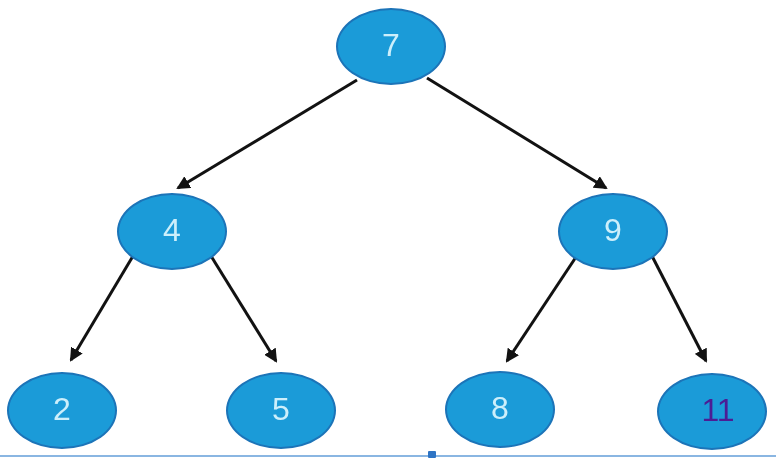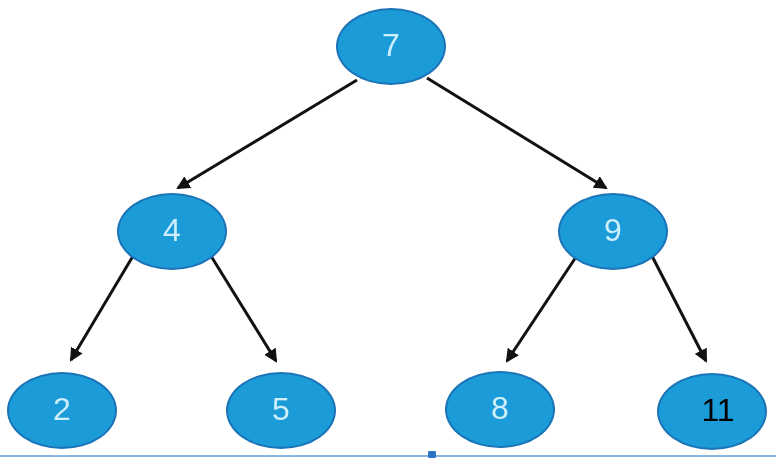--- a/index.html
+++ b/index.html
@@ -89,20 +89,20 @@
       <div class="tree-node" style="width: 110px; height: 77px; left: 7px; top: 371.5px; background: rgb(27, 155, 216); border-color: rgb(28, 116, 184);">
         <span class="node-label" style="color: rgb(205, 239, 251);">2</span>
       </div>
       <div class="tree-node" style="width: 110px; height: 77px; left: 226px; top: 371.5px; background: rgb(27, 155, 216); border-color: rgb(28, 116, 184);">
         <span class="node-label" style="color: rgb(205, 239, 251);">5</span>
       </div>
       <div class="tree-node" style="width: 110px; height: 77px; left: 445px; top: 370.5px; background: rgb(27, 155, 216); border-color: rgb(28, 116, 184);">
         <span class="node-label" style="color: rgb(205, 239, 251);">8</span>
       </div>
       <div class="tree-node" style="width: 110px; height: 77px; left: 657px; top: 372.5px; background: rgb(27, 155, 216); border-color: rgb(28, 116, 184);">
-        <span class="node-label" style="color: #000000; margin-left: 12px;">11</span>
+        <span class="node-label" style="color: #4c1d95; margin-left: 12px;">11</span>
       </div>
     </div>
 
   <div class="progress-line" style="background: rgb(138, 182, 226);"></div>
   <div class="progress-handle" style="background: rgb(46, 116, 196); left: calc(55.7% - 4px);"></div>
 
 </div>
 
 </body></html>

